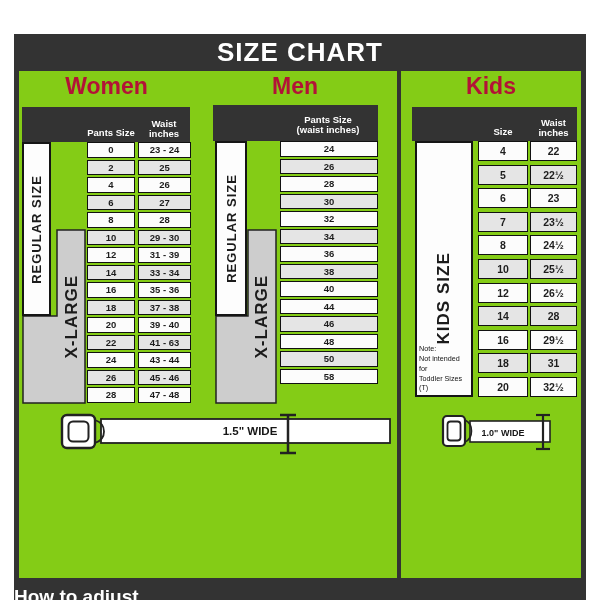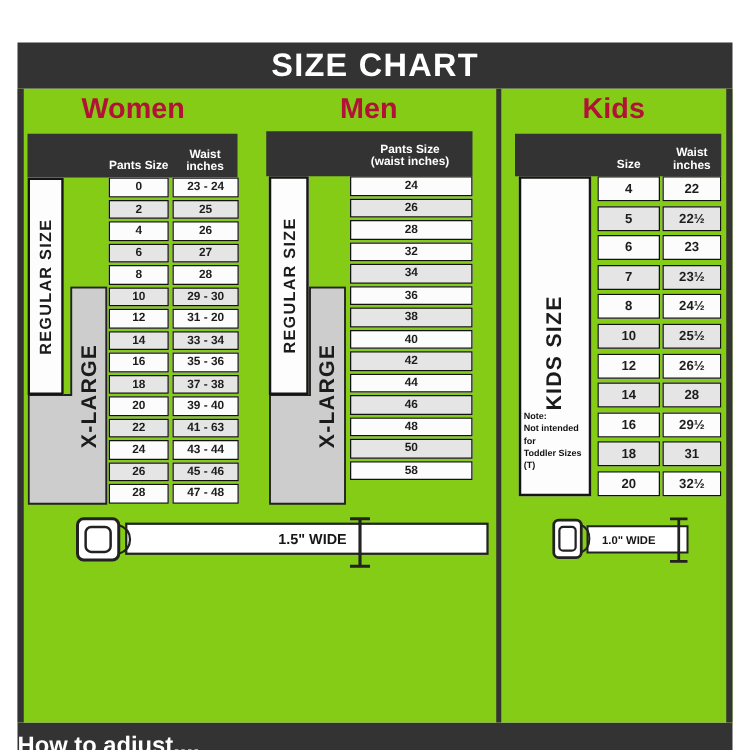--- a/index.html
+++ b/index.html
@@ -45,22 +45,22 @@
   .regbox { position:absolute; box-sizing:border-box; background:#fdfdfd;
     border:2px solid #151515; display:flex; align-items:center; justify-content:center; }
   .vlabel { writing-mode:vertical-rl; transform:rotate(180deg); font-weight:bold;
     letter-spacing:1px; color:#1b1b1b; white-space:nowrap; }
   .xl-svg { position:absolute; }
   .xl-label { position:absolute; display:flex; align-items:center; justify-content:center; }
 
   .kidsbox { position:absolute; box-sizing:border-box; background:#fdfdfd;
     border:2px solid #151515; display:flex; flex-direction:column; align-items:center; }
   .kidsbox .vlabel { flex:1; display:flex; align-items:center; }
-  .note { align-self:flex-start; font-weight:bold; font-size:7.2px; line-height:1.35;
-    white-space:pre-line; padding:0 1px 18px 2px; color:#111; }
+  .note { align-self:flex-start; font-weight:normal; font-size:7.2px; line-height:1.35;
+    white-space:pre-line; padding:0 1px 2px 2px; color:#111; }
 
   .belt-svg { position:absolute; }
 
   .adjust-bar { height:37px; background:var(--bar,#333); color:#fff; font-weight:bold;
     font-size:19px; line-height:37px; box-sizing:border-box; }
   .bottom { position:relative; height:101px; background:#fff;
     border-left:5px solid var(--bar,#333); border-right:5px solid var(--bar,#333);
     border-bottom:5px solid var(--bar,#333); }
   .bottom svg { display:block; }
 
@@ -104,21 +104,21 @@
           <div class="trow">
             <div class="tcell">8</div>
             <div class="tcell">28</div>
           </div>
           <div class="trow alt">
             <div class="tcell">10</div>
             <div class="tcell">29 - 30</div>
           </div>
           <div class="trow">
             <div class="tcell">12</div>
-            <div class="tcell">31 - 20</div>
+            <div class="tcell">31 - 39</div>
           </div>
           <div class="trow alt">
             <div class="tcell">14</div>
             <div class="tcell">33 - 34</div>
           </div>
           <div class="trow">
             <div class="tcell">16</div>
             <div class="tcell">35 - 36</div>
           </div>
           <div class="trow alt">
@@ -166,37 +166,37 @@
       <div class="rows rows-m" style="left:261px; top:70px;">
           <div class="trow">
             <div class="tcell">24</div>
           </div>
           <div class="trow alt">
             <div class="tcell">26</div>
           </div>
           <div class="trow">
             <div class="tcell">28</div>
           </div>
+          <div class="trow alt">
+            <div class="tcell">30</div>
+          </div>
           <div class="trow">
             <div class="tcell">32</div>
           </div>
           <div class="trow alt">
             <div class="tcell">34</div>
           </div>
           <div class="trow">
             <div class="tcell">36</div>
           </div>
           <div class="trow alt">
             <div class="tcell">38</div>
           </div>
           <div class="trow">
             <div class="tcell">40</div>
-          </div>
-          <div class="trow alt">
-            <div class="tcell">42</div>
           </div>
           <div class="trow">
             <div class="tcell">44</div>
           </div>
           <div class="trow alt">
             <div class="tcell">46</div>
           </div>
           <div class="trow">
             <div class="tcell">48</div>
           </div>

